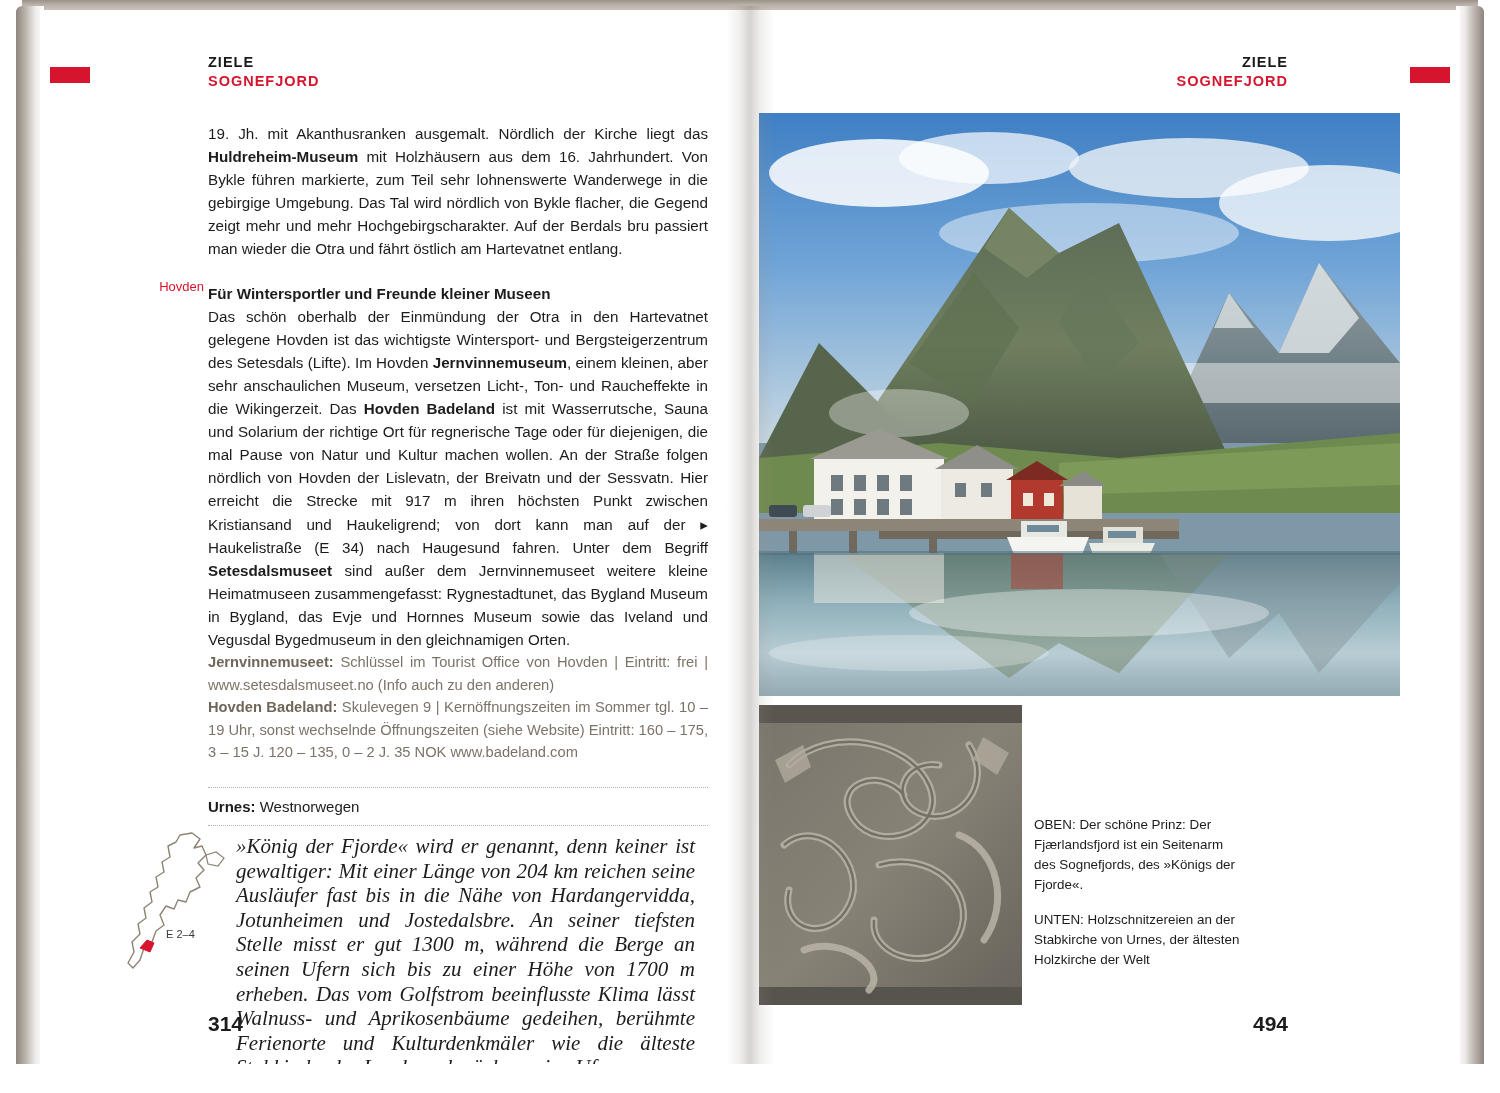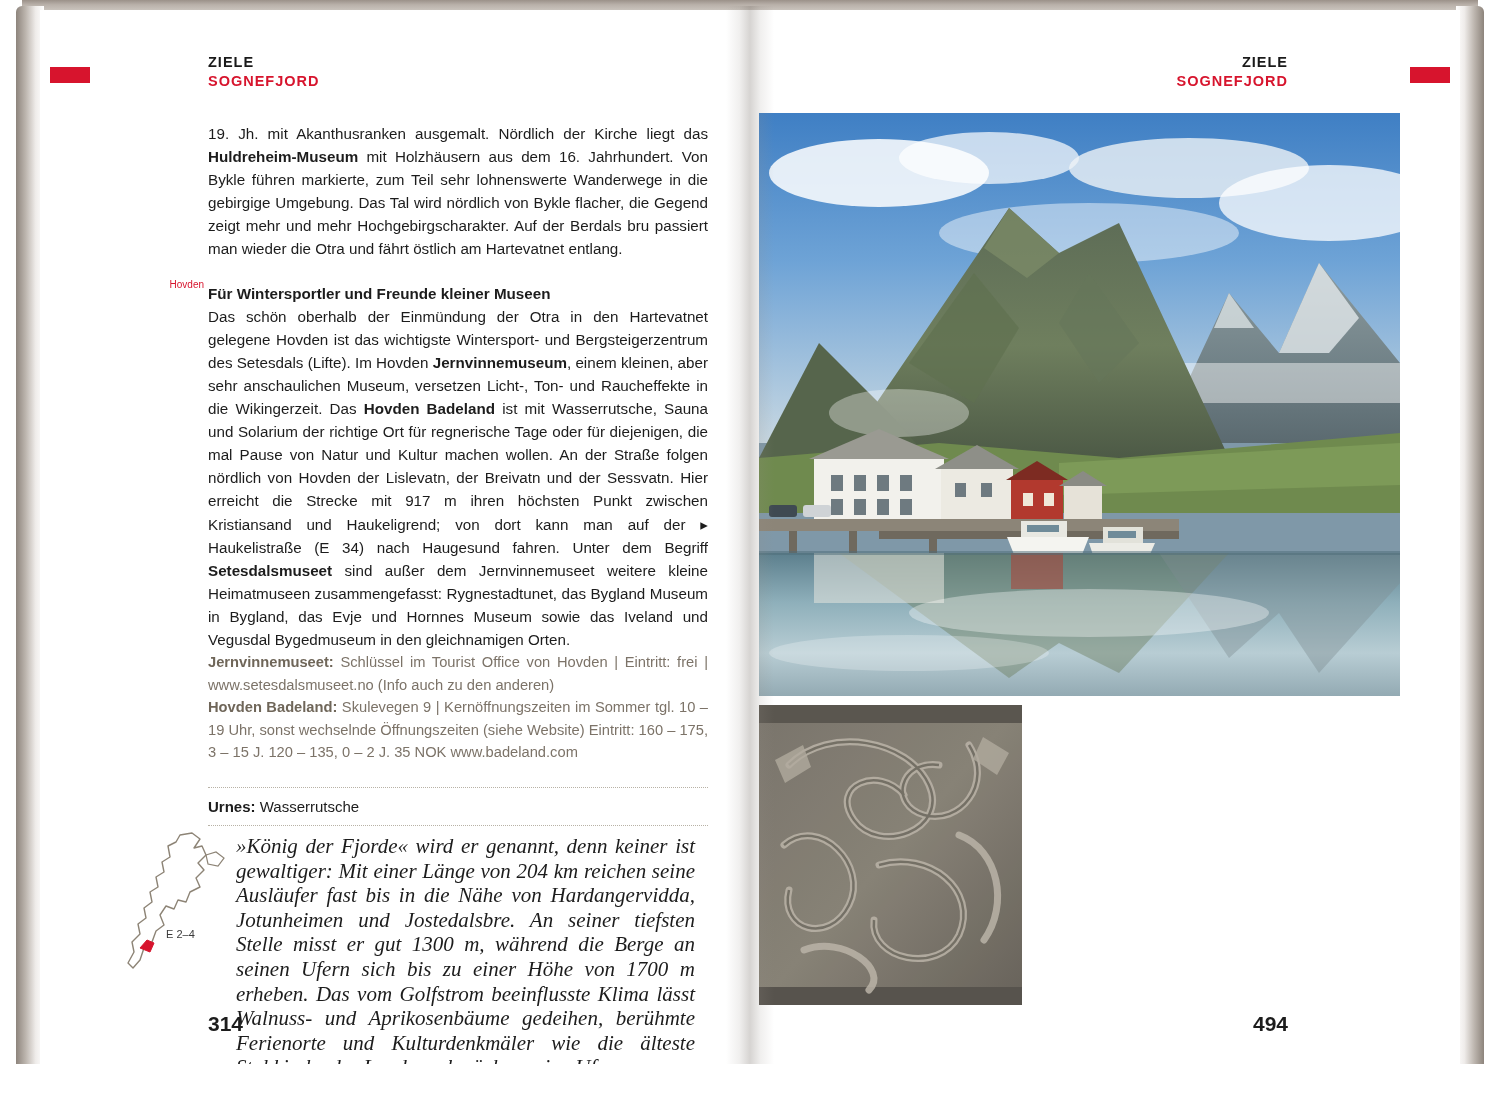--- a/index.html
+++ b/index.html
@@ -106,21 +106,21 @@
     font-weight: bold;
     margin-top: 21px;
     display: block;
   }
   .marginal {
     position: absolute;
     left: 88px;
     top: 269px;
     width: 76px;
     color: #d7142d;
-    font-size: 10px;
+    font-size: 13px;
     text-align: right;
     font-family: "Liberation Sans", sans-serif;
   }
   .info {
     color: #7c7368;
     font-size: 14.7px;
     line-height: 22.6px;
     margin-top: 6px;
   }
   .info .b { font-weight: bold; color: #6f6659; }
@@ -266,21 +266,21 @@
 
       <p><span>Das schön oberhalb der Einmündung der Otra in den Hartevatnet gelegene Hovden ist das wichtigste Wintersport- und Bergsteigerzentrum des Setesdals (Lifte). Im Hovden </span><span class="b">Jernvinnemuseum</span><span>, einem kleinen, aber sehr anschaulichen Museum, versetzen Licht-, Ton- und Raucheffekte in die Wikingerzeit. Das </span><span class="b">Hovden Badeland</span><span> ist mit Wasserrutsche, Sauna und Solarium der richtige Ort für regnerische Tage oder für diejenigen, die mal Pause von Natur und Kultur machen wollen. An der Straße folgen nördlich von Hovden der Lislevatn, der Breivatn und der Sessvatn. Hier erreicht die Strecke mit 917 m ihren höchsten Punkt zwischen Kristiansand und Haukeligrend; von dort kann man auf der ▸ Haukelistraße (E 34) nach Haugesund fahren. Unter dem Begriff </span><span class="b">Setesdalsmuseet</span><span> sind außer dem Jernvinnemuseet weitere kleine Heimatmuseen zusammengefasst: Rygnestadtunet, das Bygland Museum in Bygland, das Evje und Hornnes Museum sowie das Iveland und Vegusdal Bygedmuseum in den gleichnamigen Orten.</span></p>
 
       <p class="info"><span class="b">Jernvinnemuseet:</span><span> Schlüssel im Tourist Office von Hovden | Eintritt: frei | www.setesdalsmuseet.no (Info auch zu den anderen)</span><br><span class="b">Hovden Badeland:</span><span> Skulevegen 9 | Kernöffnungszeiten im Sommer tgl. 10 – 19 Uhr, sonst wechselnde Öffnungszeiten (siehe Website) Eintritt: 160 – 175, 3 – 15 J. 120 – 135, 0 – 2 J. 35 NOK www.badeland.com</span></p>
     </div>
 
 
     <div class="rule rule-top"></div>
     <div class="gebiet">
       <span class="b">Urnes:</span>
-      <span>Wasserrutsche</span>
+      <span>Westnorwegen</span>
     </div>
     <div class="rule rule-bot"></div>
 
     <div class="map-thumb">
       <svg width="115" height="145" viewBox="0 0 115 145">
         <path d="M60 5 L72 3 L80 9 L74 18 L82 16 L86 25 L78 33 L84 40 L76 48 L80 57 L70 62 L66 72 L58 70 L54 79 L46 76 L40 85 L44 95 L36 101 L32 112 L24 118 L20 130 L13 138 L8 133 L14 122 L12 112 L20 104 L18 94 L26 88 L24 78 L32 72 L30 62 L38 57 L36 47 L44 42 L42 32 L50 27 L48 16 L56 12 Z" fill="none" stroke="#8d8476" stroke-width="1.4" stroke-linejoin="round"></path>
         <path d="M86 25 L96 22 L104 28 L98 36 L88 34 Z" fill="none" stroke="#8d8476" stroke-width="1.2"></path>
         <path d="M20 118 L27 110 L34 113 L30 122 Z" fill="#d7142d" stroke="#d7142d" stroke-width="1"></path>
       </svg>
     </div>
@@ -432,18 +432,23 @@
           <path d="M120 160 C170 145, 220 185, 200 230 C180 270, 110 255, 115 215"></path>
         </g>
         <g fill="#b9b3a6" opacity="0.8">
           <path d="M16 55 L44 40 L52 62 L26 78 Z"></path>
           <path d="M224 32 L250 48 L238 70 L214 54 Z"></path>
         </g>
         <rect x="0" y="0" width="263" height="300" fill="#2b2a26" opacity="0.06"></rect>
       </svg>
     </div>
 
+    <div class="caption">
+      <p>OBEN: Der schöne Prinz: Der Fjærlandsfjord ist ein Seitenarm des Sognefjords, des »Königs der Fjorde«.</p>
+      <div class="gap"></div>
+      <p>UNTEN: Holzschnitzereien an der Stabkirche von Urnes, der ältesten Holzkirche der Welt</p>
+    </div>
 
     <div class="folio folio-right">494</div>
   </div>
 
   <div class="gutter"></div>
 </div>
 
 </body></html>

